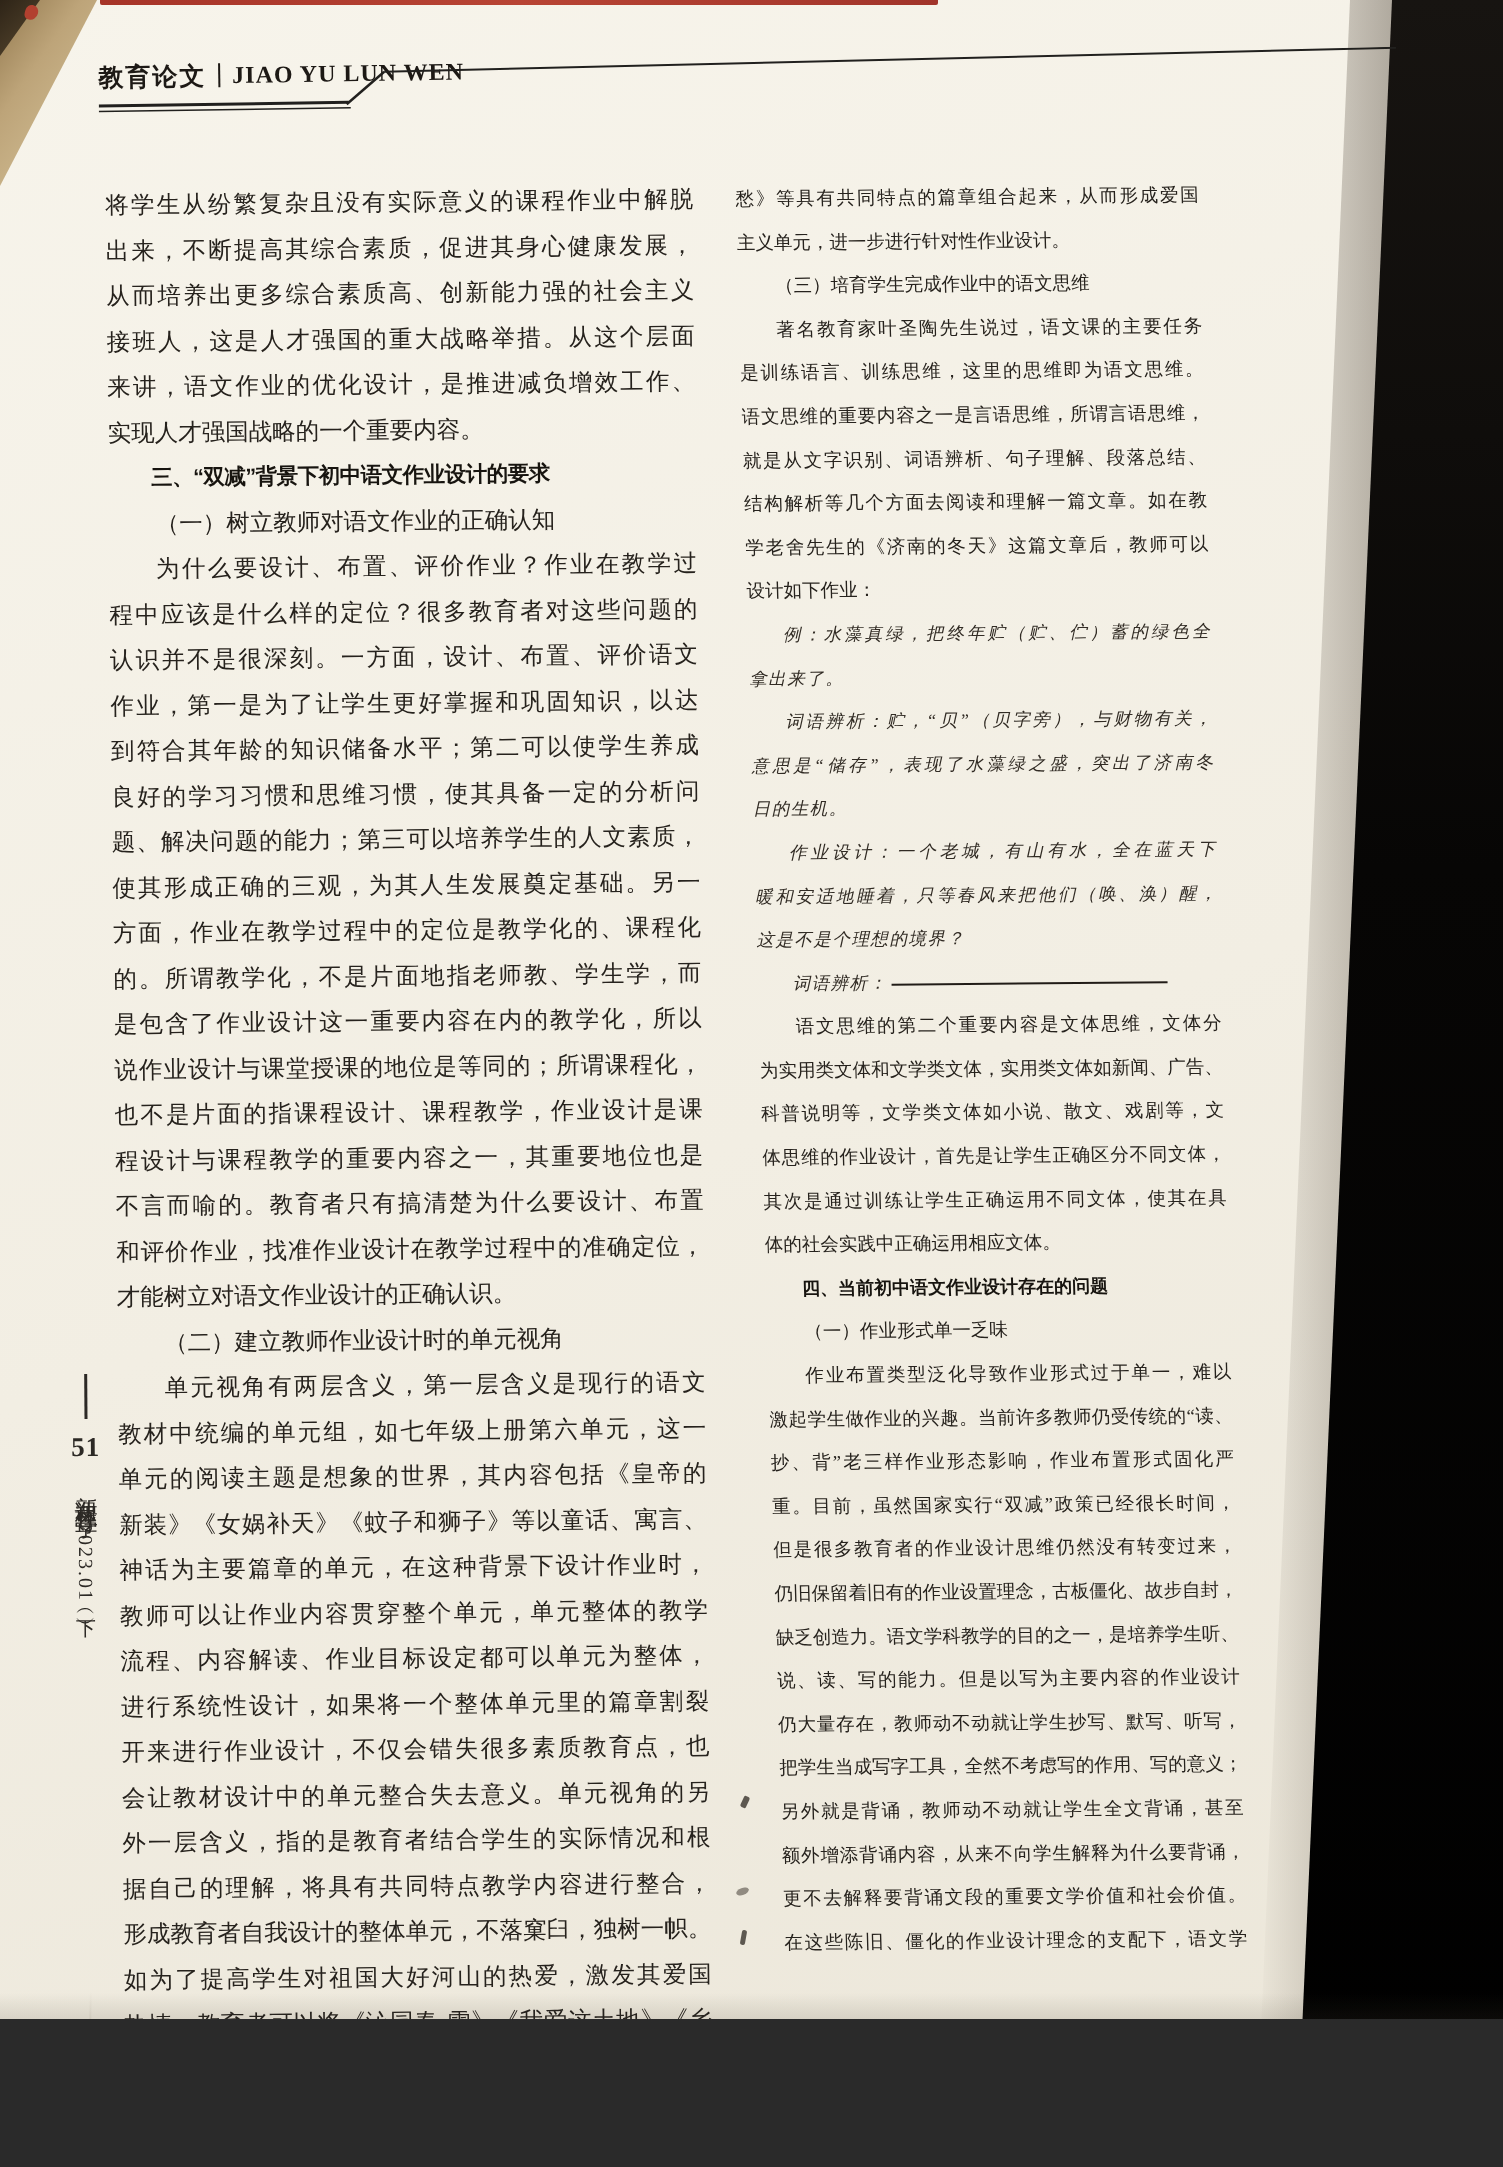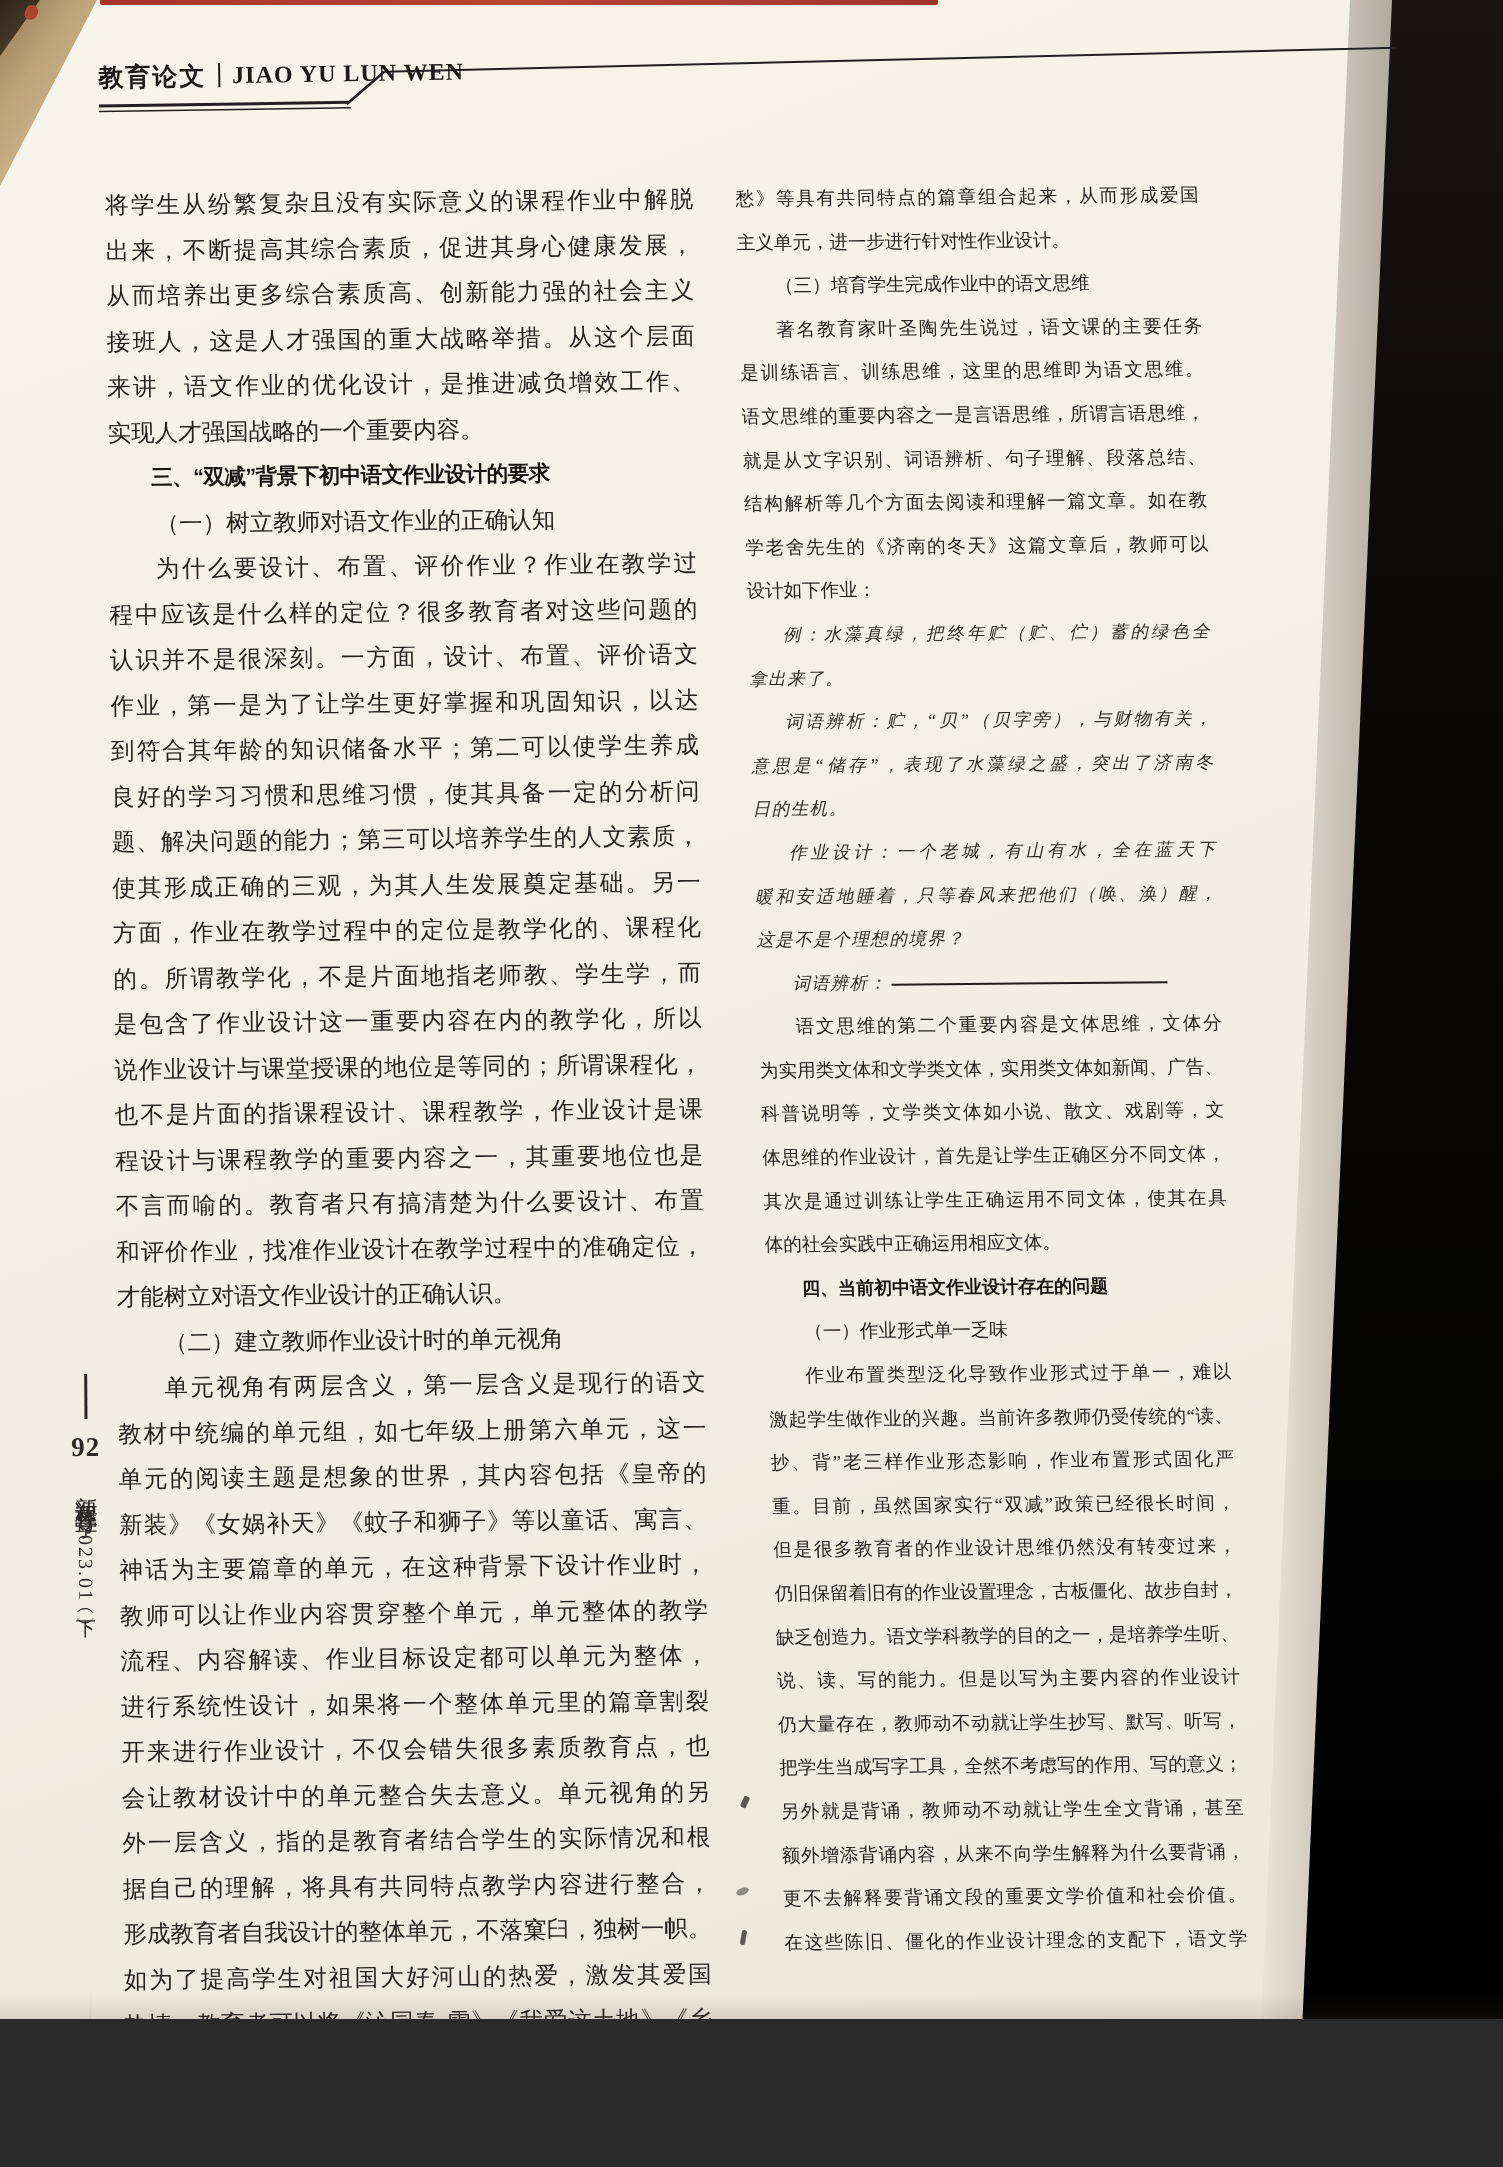--- a/index.html
+++ b/index.html
@@ -182,18 +182,18 @@
       <div class="line p">仍大量存在，教师动不动就让学生抄写、默写、听写，</div>
       <div class="line p">把学生当成写字工具，全然不考虑写的作用、写的意义；</div>
       <div class="line p">另外就是背诵，教师动不动就让学生全文背诵，甚至</div>
       <div class="line p">额外增添背诵内容，从来不向学生解释为什么要背诵，</div>
       <div class="line p">更不去解释要背诵文段的重要文学价值和社会价值。</div>
       <div class="line p">在这些陈旧、僵化的作业设计理念的支配下，语文学</div>
     </div>
 
   <div class="sidebar">
     <div class="sb-dash"></div>
-    <div class="sb-num">92</div>
+    <div class="sb-num">51</div>
     <div class="sb-name">新课程导学</div>
     <div class="sb-issue">2023.01（下）</div>
   </div>
 
 </div>
 
 </body></html>

